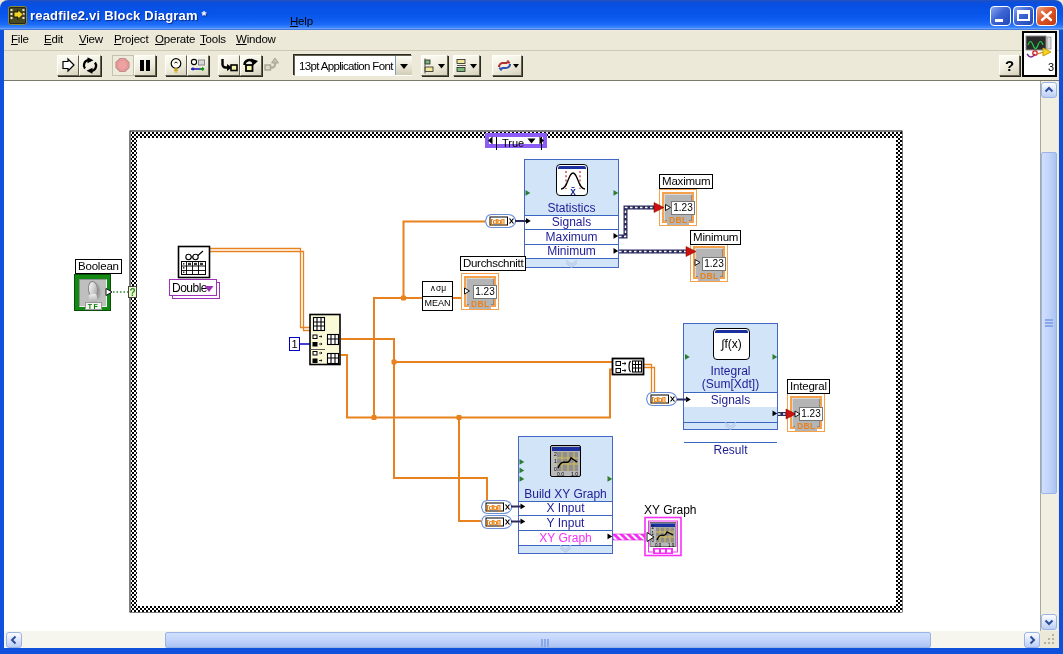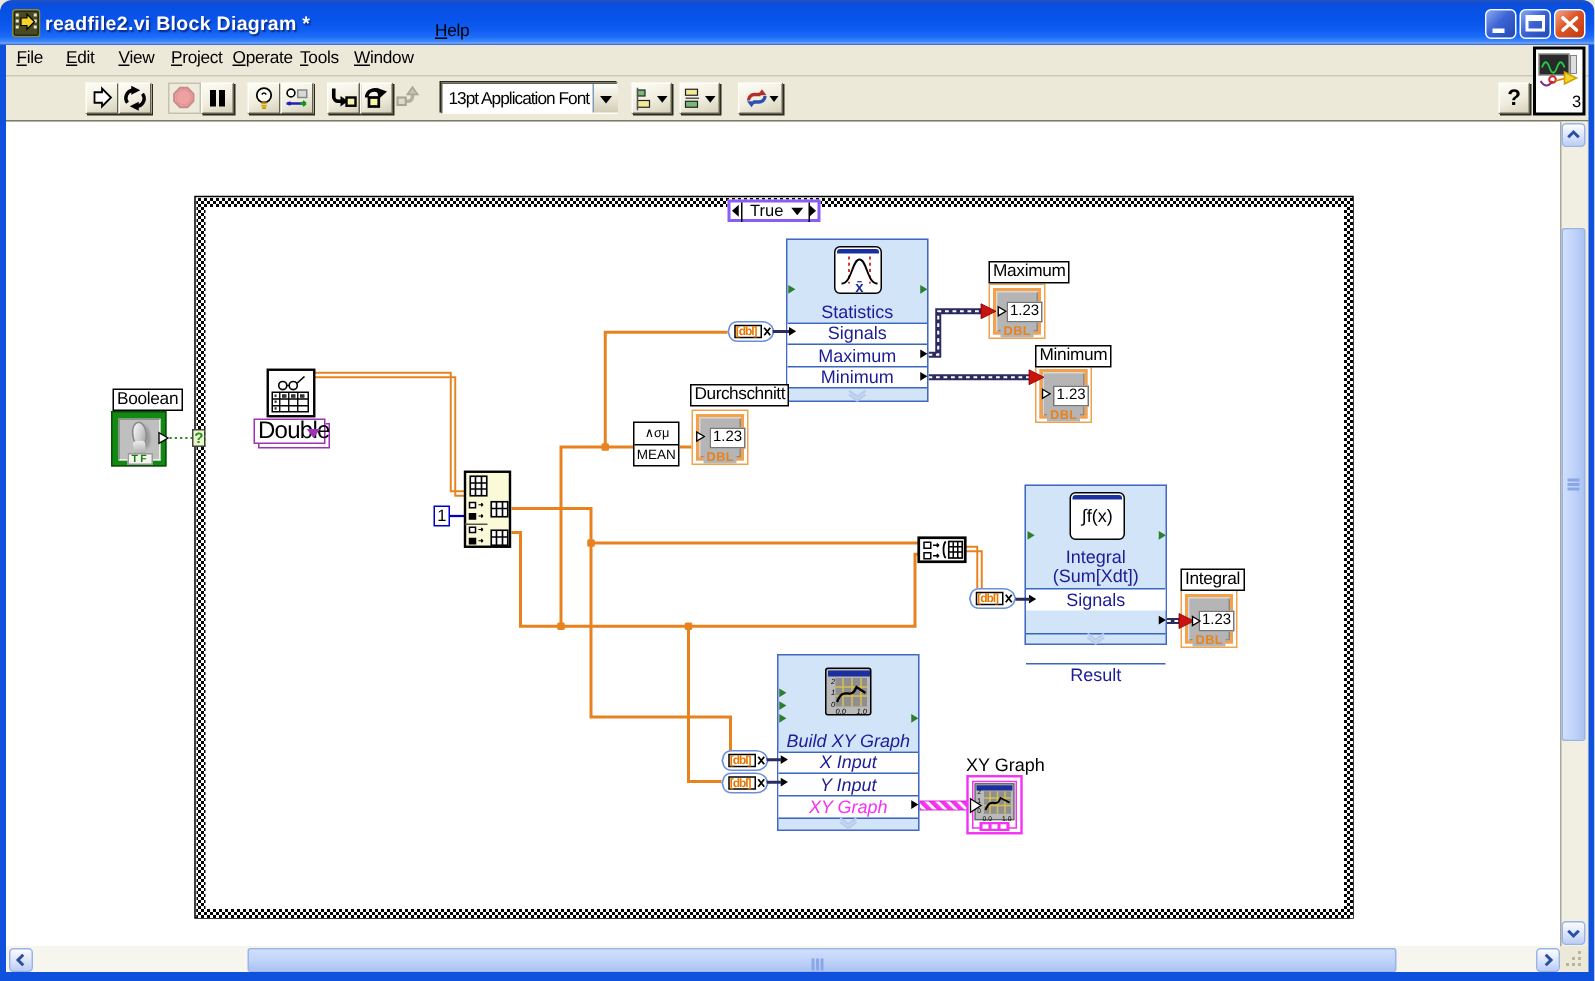--- a/index.html
+++ b/index.html
@@ -194,38 +194,38 @@
     <text x="651.5" y="542" font-size="4.5" fill="#000" font-family="Liberation Sans">0</text>
     <text x="655" y="547" font-size="4.5" fill="#000" font-family="Liberation Sans">0.0</text>
     <text x="668" y="547" font-size="4.5" fill="#000" font-family="Liberation Sans">1.0</text>
     <rect x="653" y="548" width="20" height="6" fill="#f531f5"></rect>
     <rect x="655" y="549.5" width="4" height="3" fill="#fff"></rect>
     <rect x="661" y="549.5" width="4" height="3" fill="#fff"></rect>
     <rect x="667" y="549.5" width="4" height="3" fill="#fff"></rect>
   </g>
 </svg>
 
-<div class="abs" style="left:485px; top:133px; width:62px; height:15px; background:#fff; border:2px solid #8b5cf6; font-size:11px;">
+<div class="abs" style="left:485px; top:133px; width:62px; height:15px; background:#fff; border:4px solid #8b5cf6; font-size:11px;">
   <div class="abs" style="left:0; top:0; width:8px; height:13px; border-right:1px solid #000;"></div>
   <div class="abs" style="left:52px; top:0; width:8px; height:13px; border-left:1px solid #000;"></div>
   <div class="abs" style="left:13px; top:0px; color:#000;">True</div>
 </div>
 
 <div class="lbl abs" style="left:75px; top:259px;">Boolean</div>
 <div class="abs" style="left:74px; top:274px; width:37px; height:37px; background:#128912; border:1px solid #0b4d0b;">
   <div class="abs" style="left:4px; top:4px; width:28px; height:28px; background:#bfbfbf; border-top:1px solid #8f8f8f; border-left:1px solid #8f8f8f; border-right:1px solid #efefef; border-bottom:1px solid #efefef;"></div>
   <div class="abs" style="left:13px; top:6px; width:10px; height:17px; background:linear-gradient(115deg,#fdfdfd,#cfcfcf 55%,#9a9a9a); border-radius:5px/8px; border:1px solid #888; transform:rotate(-6deg); box-shadow:2px 2px 2px #999;"></div>
   <div class="abs" style="left:14px; top:19px; width:8px; height:9px; background:linear-gradient(180deg,#ececec,#aaa); border-radius:2px; transform:rotate(-6deg);"></div>
   <div class="abs" style="left:10px; top:27px; width:17px; height:8px; background:#f4f4ee; border:1px solid #999; color:#0f7d0f; font-size:7px; font-weight:bold; line-height:7px; text-align:center; letter-spacing:1.5px;">TF</div>
 </div>
 
 <div class="abs" style="left:128px; top:286px; width:9px; height:12px; background:#eaf8c8; border:1px solid #444; color:#2e8b2e; font-size:10px; font-weight:bold; line-height:11px; text-align:center;">?</div>
 
 <div class="abs" style="left:172px; top:282px; width:48px; height:17px; background:#fff; border:1px solid #a030b8;"></div>
-<div class="abs" style="left:169px; top:279px; width:48px; height:17px; background:#fff; border:1px solid #a030b8; font-size:16px; letter-spacing:-0.5px; line-height:16px; color:#000; padding-left:2px;">Double<svg width="10" height="8" style="position:absolute; right:2px; top:5px;">
+<div class="abs" style="left:169px; top:279px; width:48px; height:17px; background:#fff; border:1px solid #a030b8; font-size:12px; letter-spacing:-0.5px; line-height:16px; color:#000; padding-left:2px;">Double<svg width="10" height="8" style="position:absolute; right:2px; top:5px;">
       <path d="M0.5,1 h9 l-4.5,6 Z" fill="#a030b8"></path>
     </svg></div>
 
 <div class="abs" style="left:289px; top:337px; width:11px; height:14px; background:#fff; border:1px solid #0000c8; color:#000; font-size:11px; line-height:12px; text-align:center;">1</div>
 
 <div class="abs" style="left:422px; top:281px; width:31px; height:30px; background:#fff; border:1px solid #000;">
   <div class="abs" style="left:0; top:14px; width:29px; height:1px; background:#000;"></div>
   <div class="abs" style="left:1px; top:1px; width:28px; font-size:8.5px; color:#000; text-align:center;">∧σμ</div>
   <div class="abs" style="left:0px; top:16px; width:29px; font-size:9px; font-weight:normal; color:#000; text-align:center;">MEAN</div>
 </div>
@@ -280,21 +280,21 @@
   <div class="chev" style="top:98px; height:9px;"></div>
 </div>
 
 <div class="lbl abs" style="left:787px; top:379px;">Integral</div>
 <div class="ind abs" style="left:787px; top:393px; width:38px; height:39px;">
   <div class="o2"></div>
   <div class="num" style="left:11px; top:13px;">1.23</div>
   <div class="dbl" style="left:7px; top:28px;">DBL</div>
 </div>
 
-<div class="xvi abs" style="left:518px; top:436px; width:95px; height:118px;font-style:italic;">
+<div class="xvi abs" style="left:518px; top:436px; width:95px; height:118px;">
   <div class="xicon" style="left:31px; top:8px; width:31px; height:32px; background:#b9b9b9; border-radius:2px;">
     <svg width="31" height="32" viewBox="0 0 31 32" style="position:absolute;left:0;top:0;">
       <rect x="1" y="1" width="29" height="4" fill="#1c2f9e"></rect>
       <rect x="6" y="6" width="21" height="19" fill="#8f8f8f"></rect>
       <path d="M6,12 H27 M6,18 H27 M11,6 V25 M17,6 V25 M23,6 V25" stroke="#d8c050" stroke-width="1"></path>
       <path d="M7,22 C12,10 16,22 20,12 L26,16" stroke="#000" stroke-width="1.5" fill="none"></path>
       <text x="3" y="10" font-size="5" fill="#000" font-family="Liberation Sans">2</text>
       <text x="3" y="17" font-size="5" fill="#000" font-family="Liberation Sans">1</text>
       <text x="3" y="25" font-size="5" fill="#000" font-family="Liberation Sans">0</text>
       <text x="6" y="30" font-size="5" fill="#000" font-family="Liberation Sans">0.0</text>

